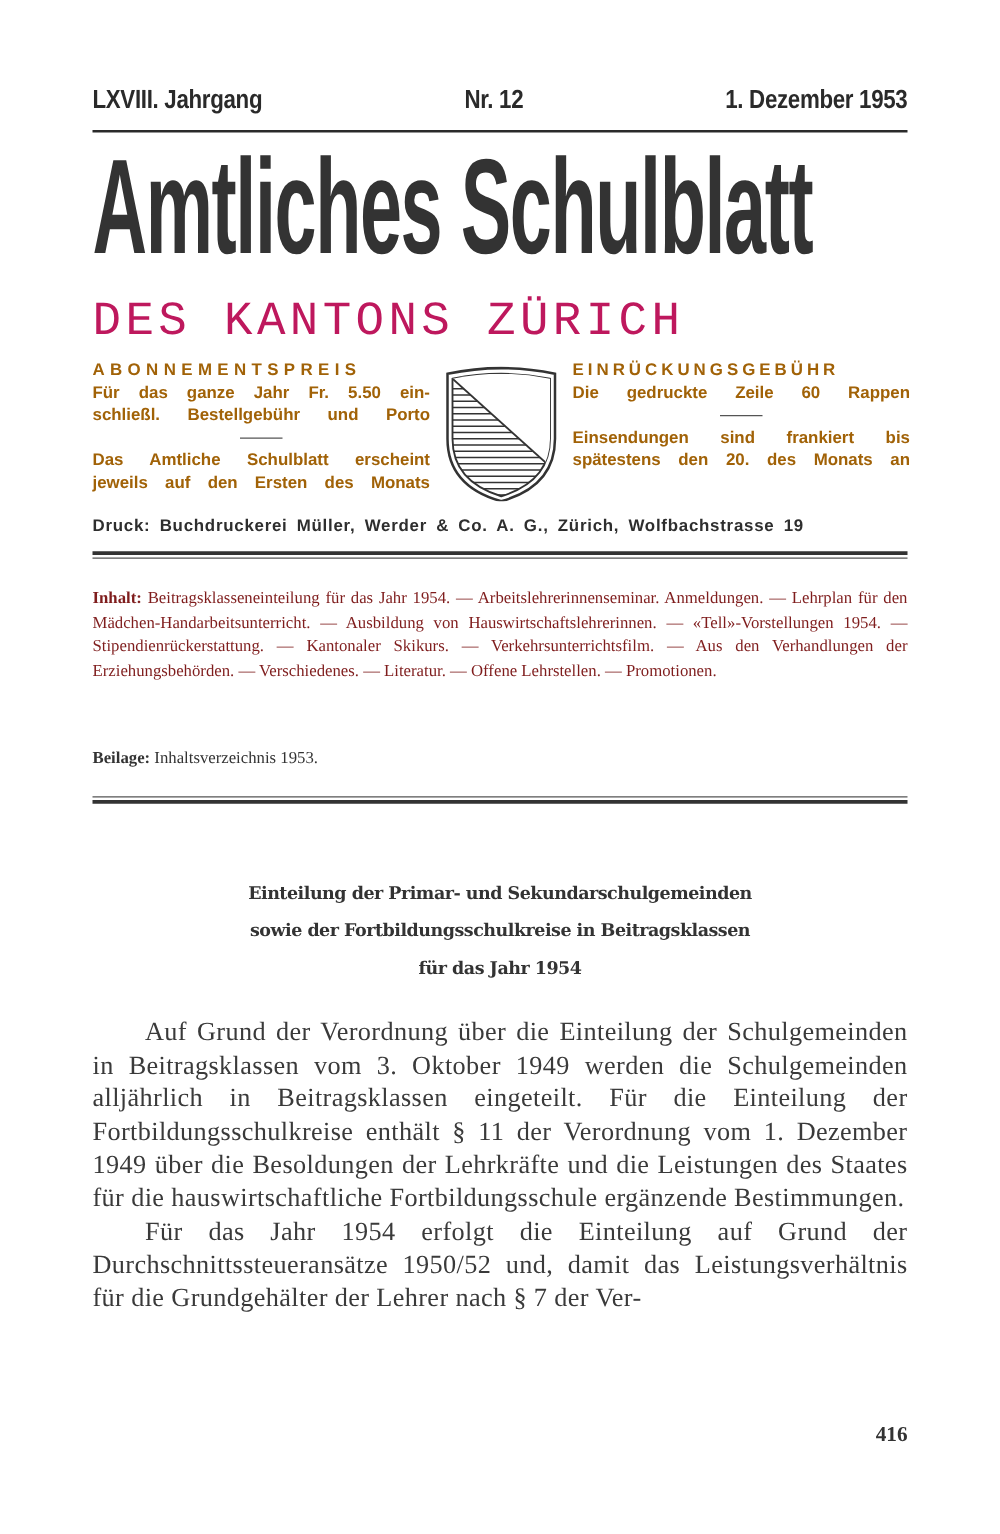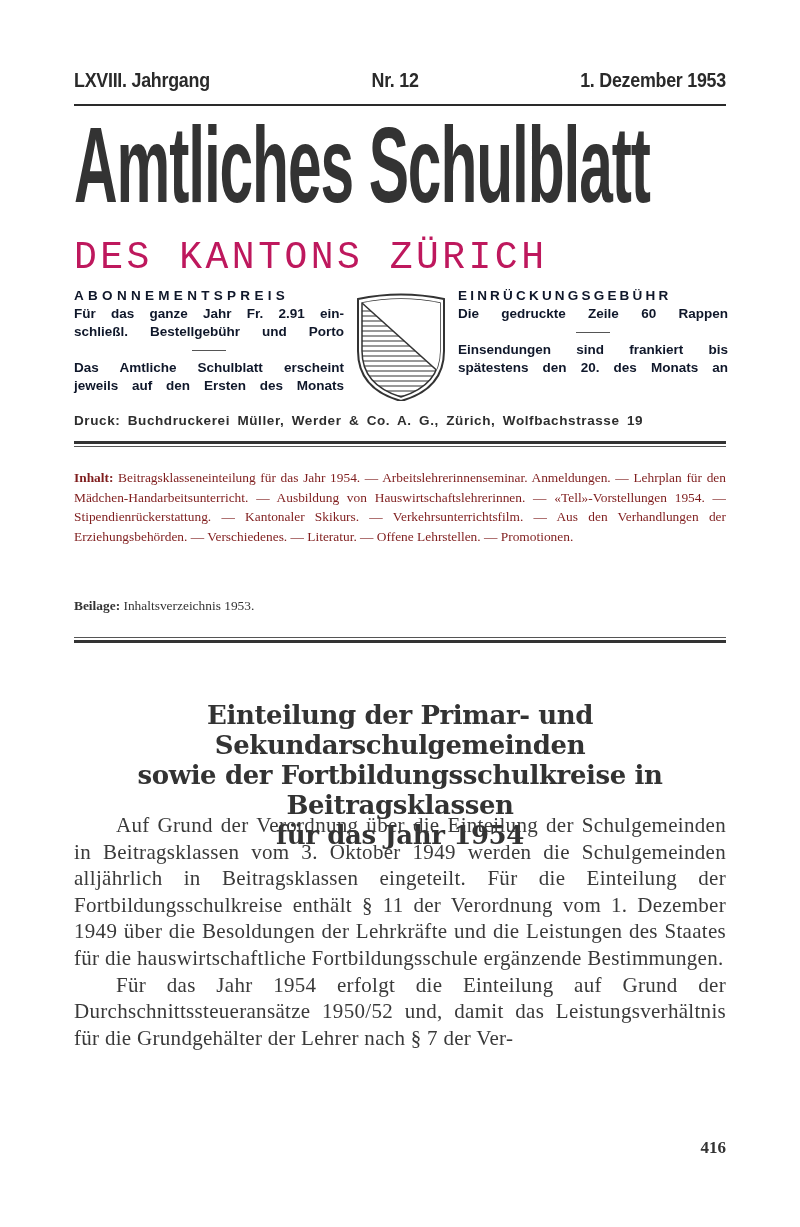--- a/index.html
+++ b/index.html
@@ -26,21 +26,21 @@
     transform: scaleX(0.56); transform-origin: left top; color: #333;
   }
   .subtitle {
     position: absolute; top: 238px; left: 0; width: 652px;
     font-family: Liberation Mono, monospace; font-size: 38px; line-height: 40px;
     letter-spacing: 3.5px; white-space: nowrap; color: #be185d;
   }
 
   .info-left, .info-right {
     position: absolute; top: 287px; font-family: "Liberation Sans", sans-serif;
-    font-weight: bold; font-size: 13.5px; line-height: 18px; color: #0f172a;
+    font-weight: bold; font-size: 13.5px; line-height: 18px; color: #a16207;
   }
   .info-left { left: 0; width: 270px; }
   .info-right { left: 384px; width: 270px; }
   .spaced { letter-spacing: 4.3px; }
   .info-right .spaced { letter-spacing: 3.2px; }
   .info-right .line { text-align: justify; text-align-last: justify; }
   .info-left .line { text-align: justify; text-align-last: justify; }
   .dash-sep { width: 34px; height: 1px; background: #555; margin: 9px auto 8px; }
 
   .shield { position: absolute; left: 280px; top: 293px; width: 92px; width: 94px; height: 108px; }
@@ -59,21 +59,21 @@
   .contents {
     position: absolute; top: 468px; left: 0; width: 652px;
     font-family: "Liberation Serif", serif; font-size: 13.4px; line-height: 19.6px;
     text-align: justify; color: #7f1d1d;
   }
   .contents b { font-weight: bold; }
   .beilage { position: absolute; top: 598px; left: 0; font-family: "Liberation Serif", serif; font-size: 13.4px; color: #333; }
 
   .article-title {
     position: absolute; top: 700px; left: 0; width: 652px;
-    font-family: "DejaVu Serif", serif; font-weight: bold; font-size: 26px; line-height: 30px;
+    font-family: "DejaVu Serif", serif; font-weight: bold; font-size: 14px; line-height: 30px;
     text-align: center; color: #333; letter-spacing: -0.4px;
   }
   .body-text {
     position: absolute; top: 812px; left: 0; width: 652px;
     font-family: "Liberation Serif", serif; font-size: 21px; line-height: 26.6px;
     text-align: justify; color: #3a3a3a; letter-spacing: 0.3px;
   }
   .body-text p { margin: 0; text-indent: 42px; }
   .page-num {
     position: absolute; top: 1138px; right: 0; font-family: "Liberation Serif", serif;
@@ -90,21 +90,21 @@
     <span class="mt-nr">Nr. 12</span>
     <span class="mt-date">1. Dezember 1953</span>
   </div>
   <div class="rule-thin" style="top:104px;"></div>
 
   <div class="title">Amtliches Schulblatt</div>
   <div class="subtitle">DES KANTONS ZÜRICH</div>
 
   <div class="info-left">
     <div class="line spaced">ABONNEMENTSPREIS</div>
-    <div class="line">Für das ganze Jahr Fr. 2.91 ein-</div>
+    <div class="line">Für das ganze Jahr Fr. 5.50 ein-</div>
     <div class="line">schließl. Bestellgebühr und Porto</div>
     <div class="dash-sep"></div>
     <div class="line">Das Amtliche Schulblatt erscheint</div>
     <div class="line">jeweils auf den Ersten des Monats</div>
   </div>
 
   <svg class="shield" viewBox="0 0 94 108">
     <defs>
       <clipPath id="shieldClip">
         <path d="M8,10 Q47,2 86,10 L86,58 Q86,92 47,104 Q8,92 8,58 Z"></path>

